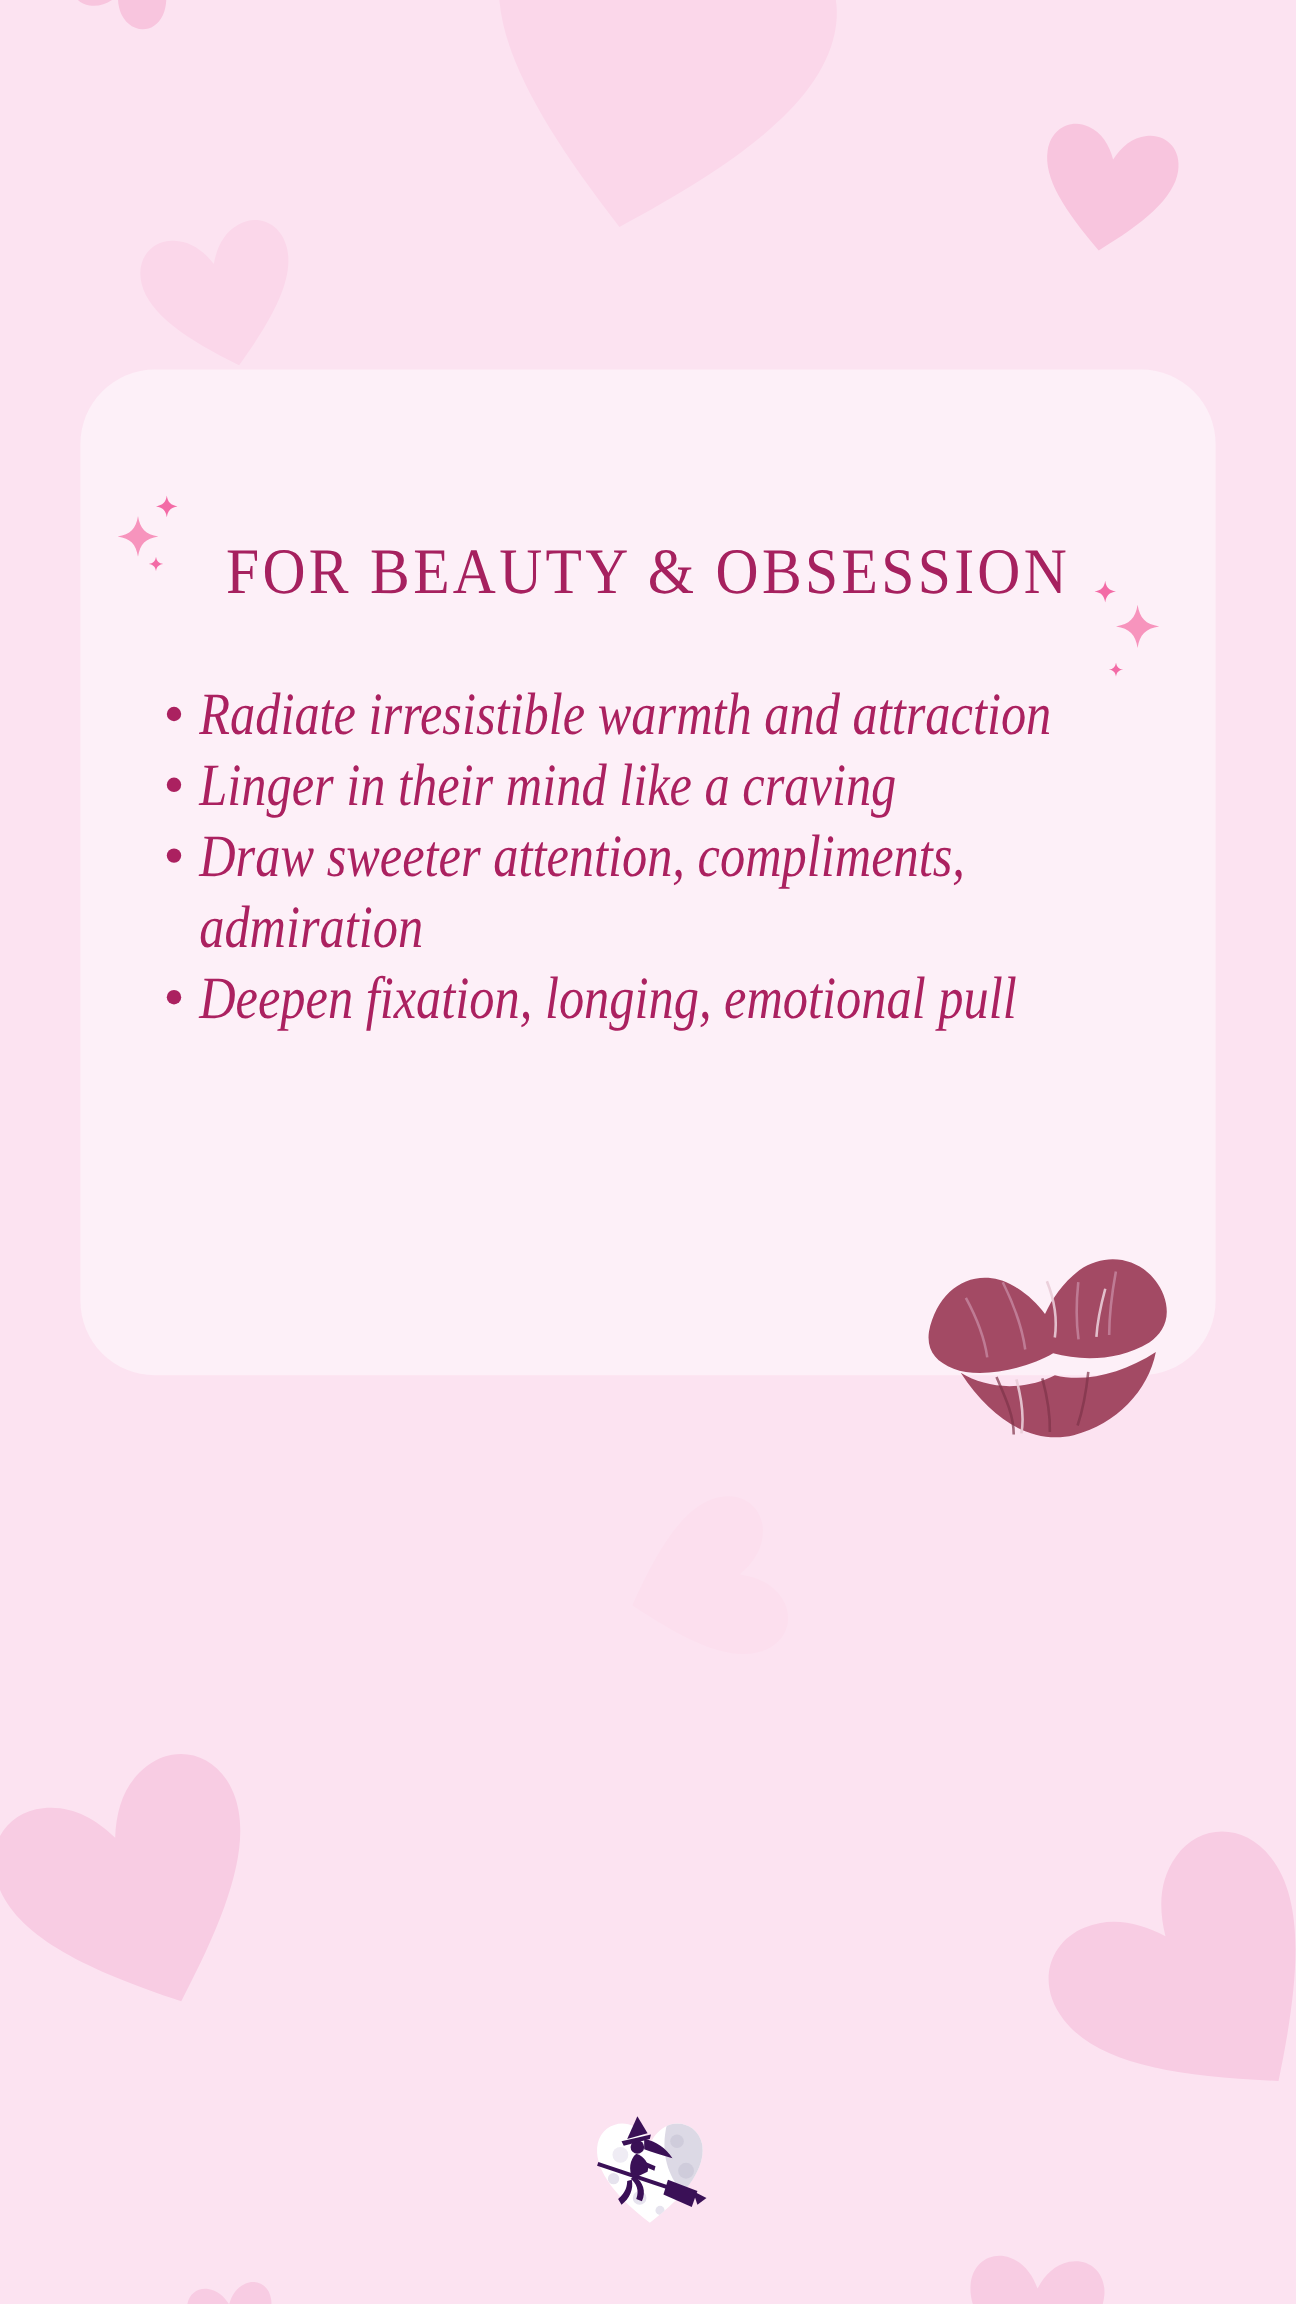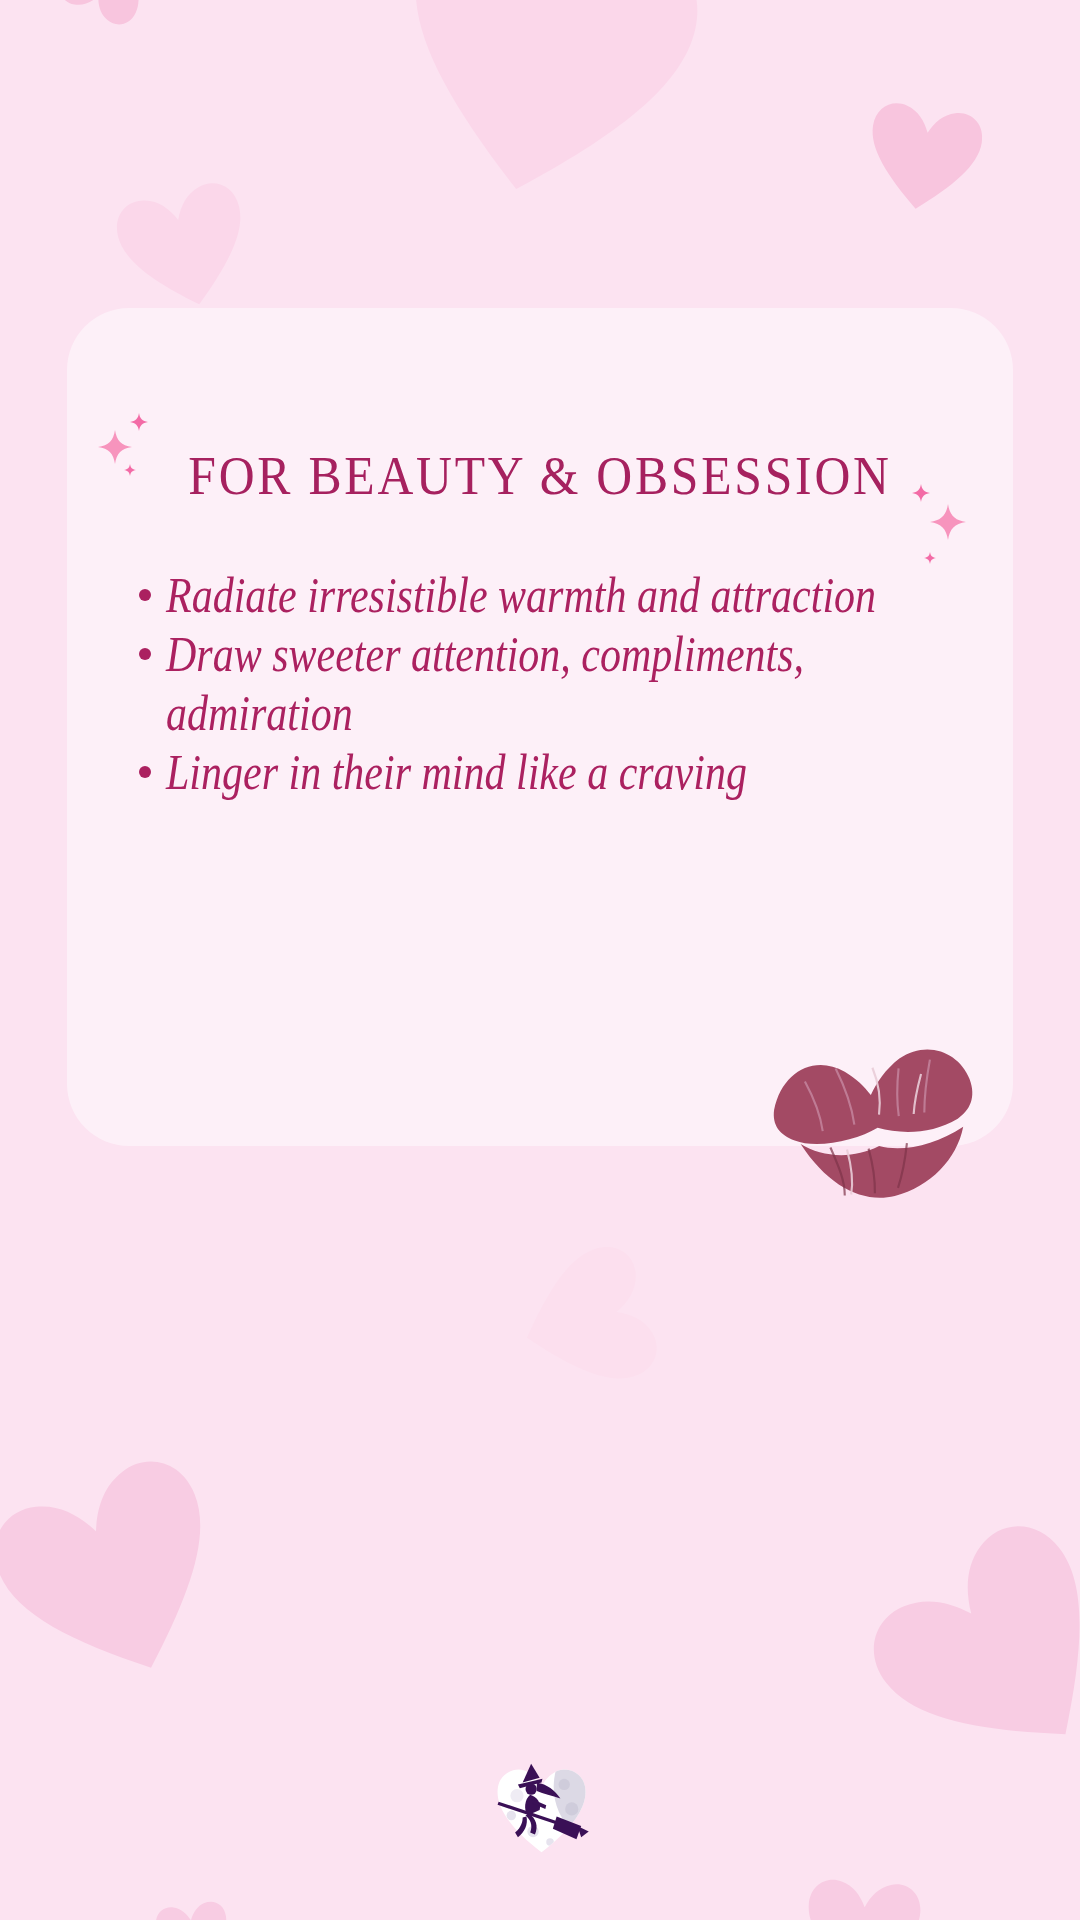--- a/index.html
+++ b/index.html
@@ -134,25 +134,28 @@
       <path d="M12,0 C13.2,7.6 16.4,10.8 24,12 C16.4,13.2 13.2,16.4 12,24 C10.8,16.4 7.6,13.2 0,12 C7.6,10.8 10.8,7.6 12,0 Z"></path>
     </svg>
 
   <div class="card">
     <h2 class="card-heading">FOR BEAUTY &amp; OBSESSION</h2>
     <ul class="bullets">
         <li class="bullet-item">
           <div class="line">Radiate irresistible warmth and attraction</div>
         </li>
         <li class="bullet-item">
+          <div class="line">Linger in their mind like a craving</div>
+        </li>
+        <li class="bullet-item">
           <div class="line">Draw sweeter attention, compliments,</div>
           <div class="line">admiration</div>
         </li>
         <li class="bullet-item">
-          <div class="line">Linger in their mind like a craving</div>
+          <div class="line">Deepen fixation, longing, emotional pull</div>
         </li>
       </ul>
   </div>
 
   <svg class="kiss" viewBox="0 0 200 170">
     <path class="lip" d="M8,62 C20,28 52,16 78,36 C88,44 94,52 99,61 C106,50 116,39 130,31 C158,17 186,33 192,59 C196,77 188,88 176,94 C150,105 122,101 101,92 C80,101 42,104 23,93 C10,86 4,76 8,62 Z"></path>
     <path class="lip" d="M28,97 C48,140 78,160 108,157 C142,153 170,131 180,102 C152,115 122,118 100,109 C74,118 46,112 28,97 Z"></path>
     <path class="streak-l" d="M40,40 C46,56 50,72 50,88"></path>
     <path class="streak-l" d="M70,32 C76,50 80,68 80,86"></path>
     <path class="streak-l" d="M128,40 C124,56 122,70 122,84"></path>

